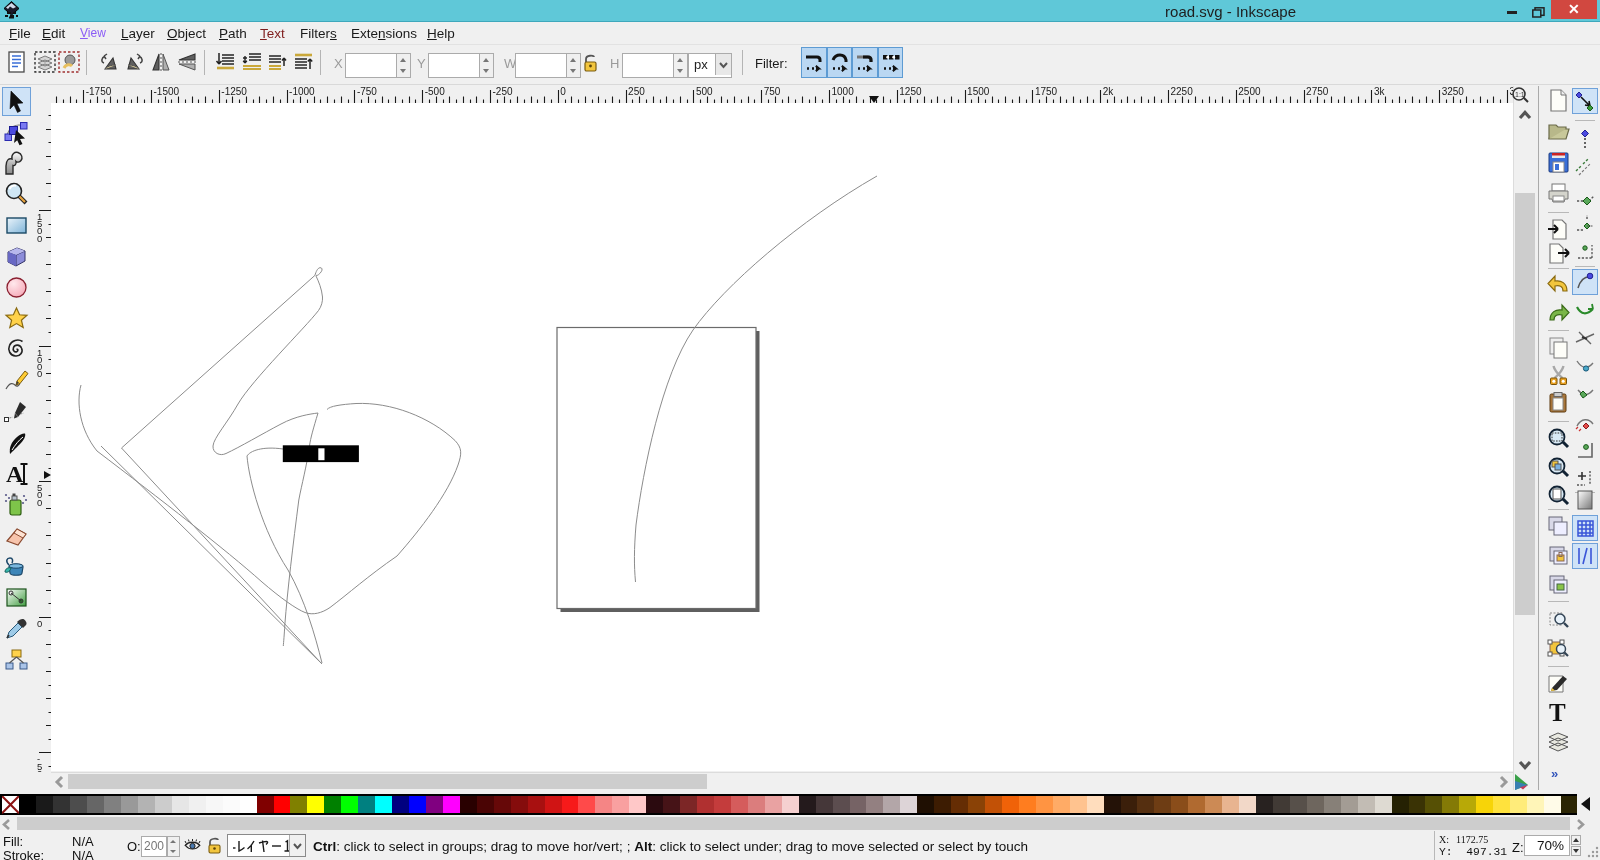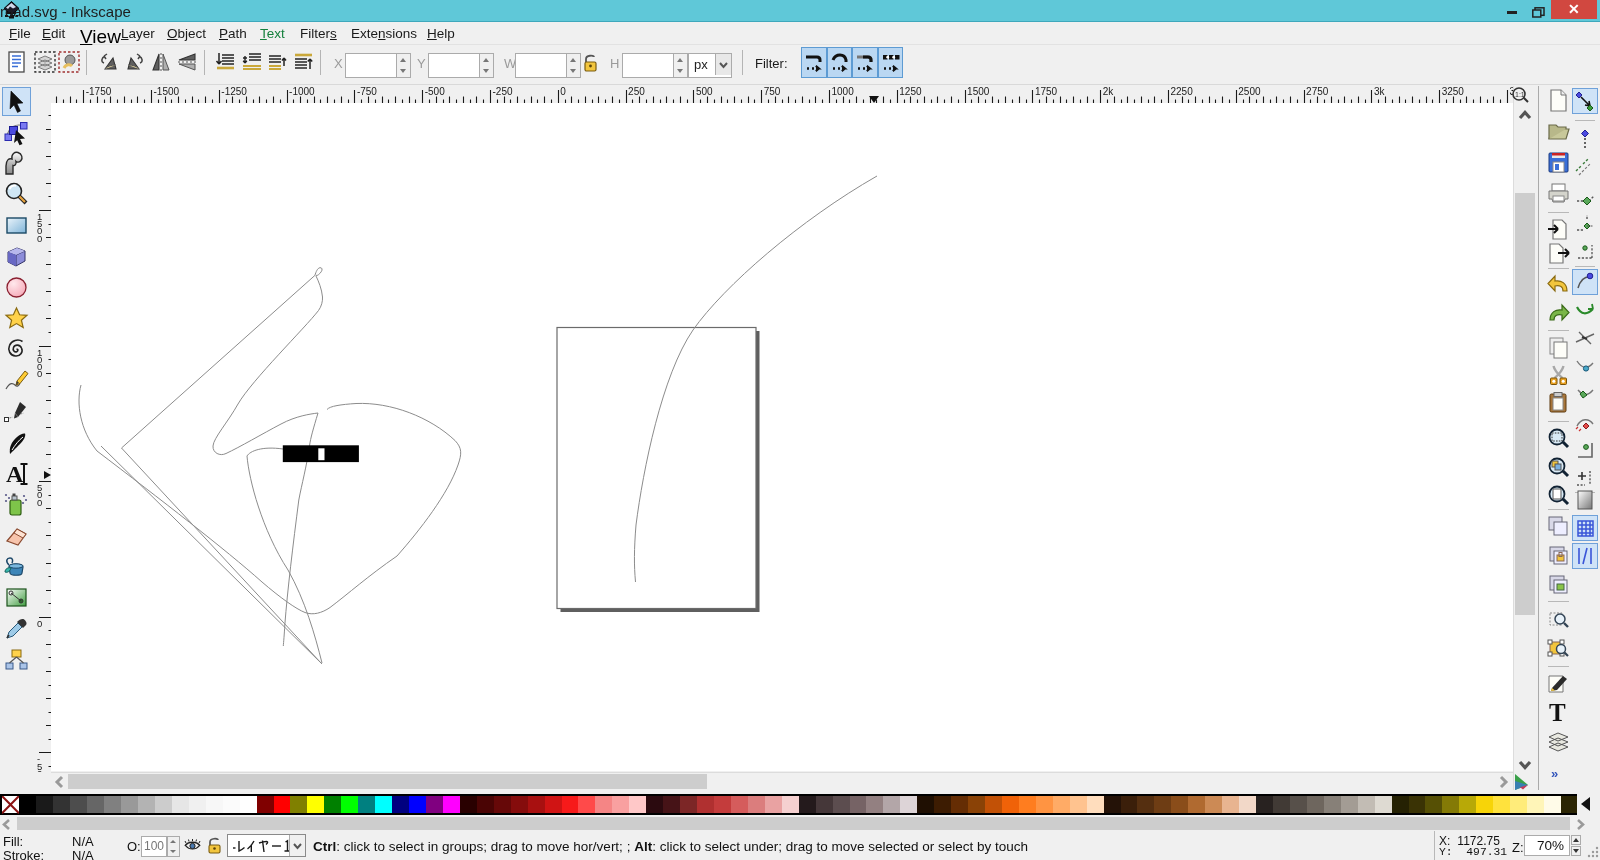--- a/index.html
+++ b/index.html
@@ -3,36 +3,36 @@
 *{margin:0;padding:0}
 body{width:1600px;height:860px;overflow:hidden;font-family:"Liberation Sans",sans-serif;background:#f0f0f0;position:relative}
 </style></head><body>
 <div style="position:absolute;left:0;top:0;width:1600px;height:22px;background:#5fc8d8;border-bottom:1px solid #3fa8bc;box-sizing:border-box"></div>
 <div style="position:absolute;left:2px;top:1px;width:19px;height:19px"><svg width="19" height="19" viewBox="0 0 19 19">
       <path d="M9.5,0.5 L17,7.5 L9.5,14 L2,7.5 Z" fill="#1a1a2a" stroke="#000"></path>
       <path d="M4,6.5 L9.5,2 L14,6 L11,7.5 L8,5.5 L6,8 Z" fill="#cfd8e8"></path>
       <path d="M5,12 h4 M11,12 h3 M3,15 h3 M8,15 h4 M14,15 h2" stroke="#111" stroke-width="2"></path>
       <path d="M7,16.5 h5" stroke="#111" stroke-width="2"></path>
     </svg></div>
-<div style="position:absolute;left:0;top:3px;width:1296px;text-align:left;font-size:15px;color:#1e1e1e">road.svg - Inkscape</div>
+<div style="position:absolute;left:0;top:3px;width:1296px;text-align:right;font-size:15px;color:#1e1e1e">road.svg - Inkscape</div>
 <div style="position:absolute;left:1507px;top:11px;width:10px;height:2.5px;background:#222"></div>
 <div style="position:absolute;left:1532px;top:4px;width:12px;height:10px"><svg width="13" height="11" viewBox="0 0 13 11">
       <rect x="3" y="0.8" width="9" height="7.5" fill="none" stroke="#222" stroke-width="1.5"></rect>
       <rect x="0.8" y="3" width="8" height="7" fill="#5fc8d8" stroke="#222" stroke-width="1.5"></rect>
     </svg></div>
 <div style="position:absolute;left:1551px;top:0;width:46px;height:19px;background:#d14840"></div>
 <div style="position:absolute;left:1568px;top:3px;font-size:14px;color:#fff;font-weight:bold;line-height:13px">✕</div>
 <div style="position:absolute;left:0;top:22px;width:1600px;height:23px;background:#f0f0f0;border-bottom:1px solid #e2e2e2;box-sizing:border-box"></div>
 <div style="position:absolute;left:9px;top:26px;font-size:13.5px;color:#1a1a1a"><u>F</u>ile</div>
 <div style="position:absolute;left:42px;top:26px;font-size:13.5px;color:#1a1a1a"><u>E</u>dit</div>
-<div style="position:absolute;left:80px;top:26px;font-size:19px;color:#000000"><u>V</u>iew</div>
+<div style="position:absolute;left:80px;top:26px;font-size:12px;color:#8b5cf6"><u>V</u>iew</div>
 <div style="position:absolute;left:121px;top:26px;font-size:13.5px;color:#1a1a1a"><u>L</u>ayer</div>
 <div style="position:absolute;left:167px;top:26px;font-size:13.5px;color:#1a1a1a"><u>O</u>bject</div>
 <div style="position:absolute;left:219px;top:26px;font-size:13.5px;color:#1a1a1a"><u>P</u>ath</div>
-<div style="position:absolute;left:260px;top:26px;font-size:13.5px;color:#15803d"><u>T</u>ext</div>
+<div style="position:absolute;left:260px;top:26px;font-size:13.5px;color:#7f1d1d"><u>T</u>ext</div>
 <div style="position:absolute;left:300px;top:26px;font-size:13.5px;color:#1a1a1a">Filter<u>s</u></div>
 <div style="position:absolute;left:351px;top:26px;font-size:13.5px;color:#1a1a1a">Exte<u>n</u>sions</div>
 <div style="position:absolute;left:427px;top:26px;font-size:13.5px;color:#1a1a1a"><u>H</u>elp</div>
 <div style="position:absolute;left:0;top:45px;width:1600px;height:40px;background:#f0f0f0;border-bottom:1px solid #d9d9d9;box-sizing:border-box"></div>
 <div style="position:absolute;left:5px;top:50px;width:24px;height:24px"><svg width="24" height="24" viewBox="0 0 24 24">
       <rect x="4" y="2" width="15" height="20" fill="#ffffff" stroke="#4a4a4a" stroke-width="1.3"></rect>
       <path d="M7,6 H16 M7,9.5 H16 M7,13 H16 M7,16.5 H13" stroke="#3a6fd8" stroke-width="1.6"></path>
     </svg></div>
 <div style="position:absolute;left:33px;top:50px;width:24px;height:24px"><svg width="24" height="24" viewBox="0 0 24 24">
       <rect x="2" y="2" width="20" height="20" fill="none" stroke="#333" stroke-width="1.4" stroke-dasharray="2.5 2"></rect>
@@ -667,21 +667,21 @@
 <div style="position:absolute;left:1544.0px;top:795.7px;width:17.1px;height:17.2px;background:#fffbe8"></div>
 <div style="position:absolute;left:1560.9px;top:795.7px;width:17.1px;height:17.2px;background:#2b2503"></div>
 <div style="position:absolute;left:1577px;top:794px;width:23px;height:20.5px;background:#f0f0f0;"></div>
 <div style="position:absolute;left:1581px;top:797px;width:0;height:0;border-top:7px solid transparent;border-bottom:7px solid transparent;border-right:9px solid #111;"></div>
 <div style="position:absolute;left:0;top:830px;width:1600px;height:30px;background:#f0f0f0"></div>
 <div style="position:absolute;left:3px;top:834px;font-size:13px;color:#111">Fill:</div>
 <div style="position:absolute;left:3px;top:848px;font-size:13px;color:#111">Stroke:</div>
 <div style="position:absolute;left:72px;top:834px;font-size:13px;color:#111">N/A</div>
 <div style="position:absolute;left:72px;top:848px;font-size:13px;color:#111">N/A</div>
 <div style="position:absolute;left:127px;top:839px;font-size:13px;color:#111">O:</div>
-<div style="position:absolute;left:141px;top:836px;width:24px;height:19px;background:#fff;border:1px solid #ababab;font-size:12px;color:#777;text-align:right"><span style="position:relative;top:2px;right:2px">100</span></div>
+<div style="position:absolute;left:141px;top:836px;width:24px;height:19px;background:#fff;border:1px solid #ababab;font-size:12px;color:#777;text-align:right"><span style="position:relative;top:2px;right:2px">200</span></div>
 <div style="position:absolute;left:167px;top:836px;width:11px;height:19px;background:#f0f0f0;border:1px solid #ababab">
     <div style="position:absolute;left:2px;top:3px;border-left:3px solid transparent;border-right:3px solid transparent;border-bottom:3.5px solid #777"></div>
     <div style="position:absolute;left:2px;bottom:3px;border-left:3px solid transparent;border-right:3px solid transparent;border-top:3.5px solid #777"></div>
   </div>
 <div style="position:absolute;left:184px;top:837px;width:17px;height:17px"><svg width="17" height="17" viewBox="0 0 17 17">
       <path d="M1,9 C4,4 13,4 16,9" fill="none" stroke="#222" stroke-width="1.5"></path>
       <path d="M2,9 C5,13 12,13 15,9" fill="none" stroke="#222" stroke-width="1.2"></path>
       <circle cx="8.5" cy="9" r="2.6" fill="#4a7ab0" stroke="#222"></circle>
       <path d="M2,6 L1,4 M5,4.5 L4.5,2.5 M8.5,4 V2 M12,4.5 L12.5,2.5 M15,6 L16,4" stroke="#222" stroke-width="1"></path>
     </svg></div>
@@ -699,21 +699,21 @@
         <path d="M29,7 C32,6 35,5.5 36.5,5.5 C38,5.5 38,7 36,8.5 M32.5,4.5 L34,16"></path>
         <path d="M42,10 H51"></path>
         <path d="M55.5,6 L57.5,4.8 V15 M54.5,15 H60"></path>
       </g>
     </svg>
     <div style="position:absolute;right:0;top:0;width:15px;height:21px;background:#f0f0f0;border-left:1px solid #ababab"><svg width="15" height="21" viewBox="0 0 15 21">
         <path d="M4,9 L7.5,13 L11,9" fill="none" stroke="#555" stroke-width="2"></path>
       </svg></div>
   </div>
 <div style="position:absolute;left:313px;top:839px;font-size:13.5px;color:#111"><b>Ctrl</b>: click to select in groups; drag to move hor/vert; ; <b>Alt</b>: click to select under; drag to move selected or select by touch</div>
-<div style="position:absolute;left:1439px;top:834px;font-size:12px;color:#111;font-family:Liberation Sans, sans-serif">X:<span style="margin-left:7px">1172.75</span></div>
+<div style="position:absolute;left:1439px;top:834px;font-size:10px;color:#111;font-family:Liberation Serif, serif">X:<span style="margin-left:7px">1172.75</span></div>
 <div style="position:absolute;left:1439px;top:846px;font-size:11.3px;color:#111;font-family:Liberation Mono, monospace">Y:<span style="margin-left:7px">&nbsp;497.31</span></div>
 <div style="position:absolute;left:1434px;top:831px;width:1px;height:29px;background:#b8b8b8"></div>
 <div style="position:absolute;left:1512px;top:840px;font-size:13px;color:#111">Z:</div>
 <div style="position:absolute;left:1524px;top:835px;width:46px;height:21px;background:#fff;border:1px solid #ababab;font-size:13.5px;color:#111;box-sizing:border-box">
     <span style="position:absolute;right:5px;top:2px">70%</span>
   </div>
 <div style="position:absolute;left:1571px;top:835px;width:10px;height:10px;background:#f0f0f0;border:1px solid #ababab;box-sizing:border-box">
     <div style="position:absolute;left:1px;top:2px;border-left:3px solid transparent;border-right:3px solid transparent;border-bottom:4px solid #333"></div>
   </div>
 <div style="position:absolute;left:1571px;top:846px;width:10px;height:10px;background:#f0f0f0;border:1px solid #ababab;box-sizing:border-box">

